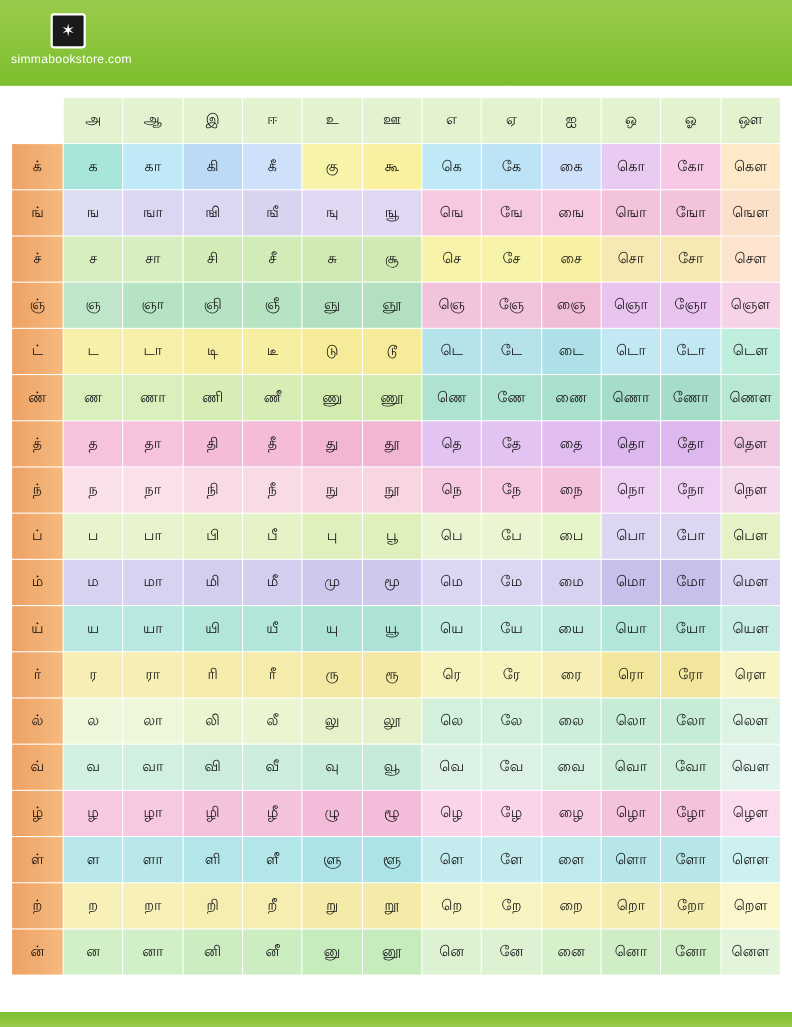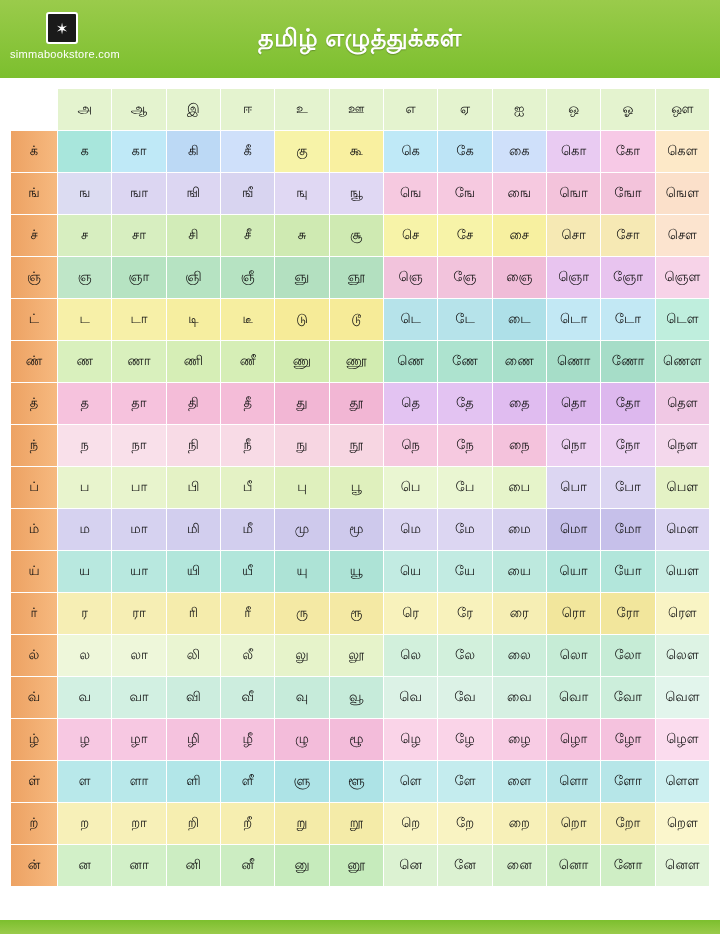--- a/index.html
+++ b/index.html
@@ -117,21 +117,20 @@
 </head>
 <body>
 
 <div class="page">
 
   <div class="header">
     <div class="logo-box">
       <span class="logo-glyph">✶</span>
     </div>
     <div class="site-url">simmabookstore.com</div>
-    <div class="header-title">தமிழ் எழுத்துக்கள்</div>
   </div>
 
   <div class="grid-wrap">
     <table class="chart">
       <tbody id="table-body">
           <tr>
             <td class="corner"></td>
             <td class="colhead">அ</td>
             <td class="colhead">ஆ</td>
             <td class="colhead">இ</td>

